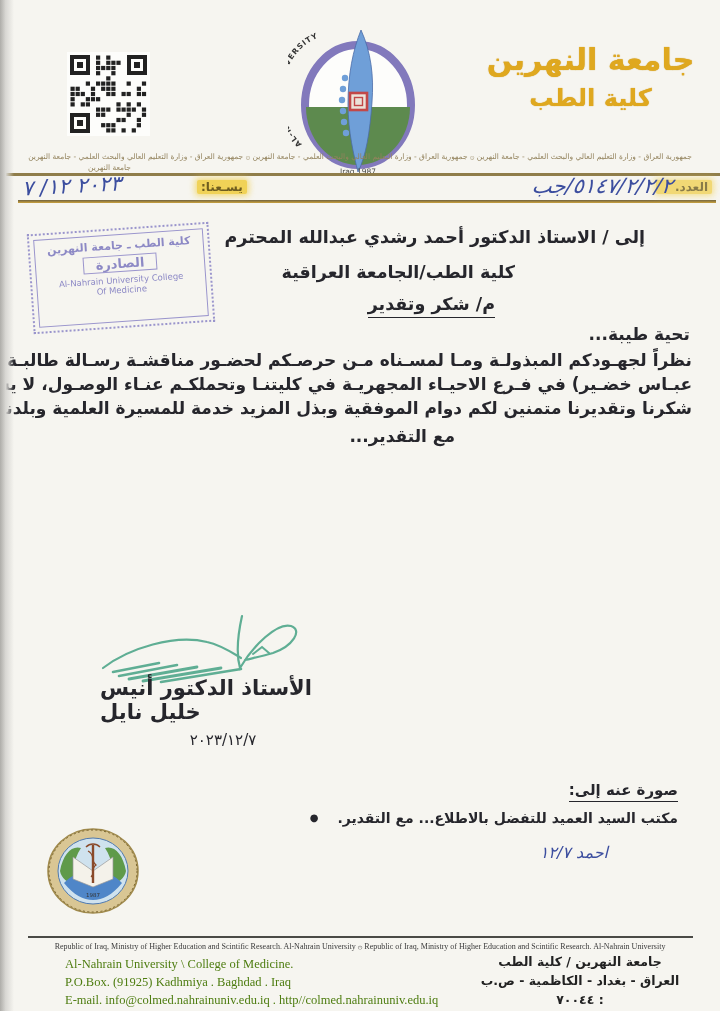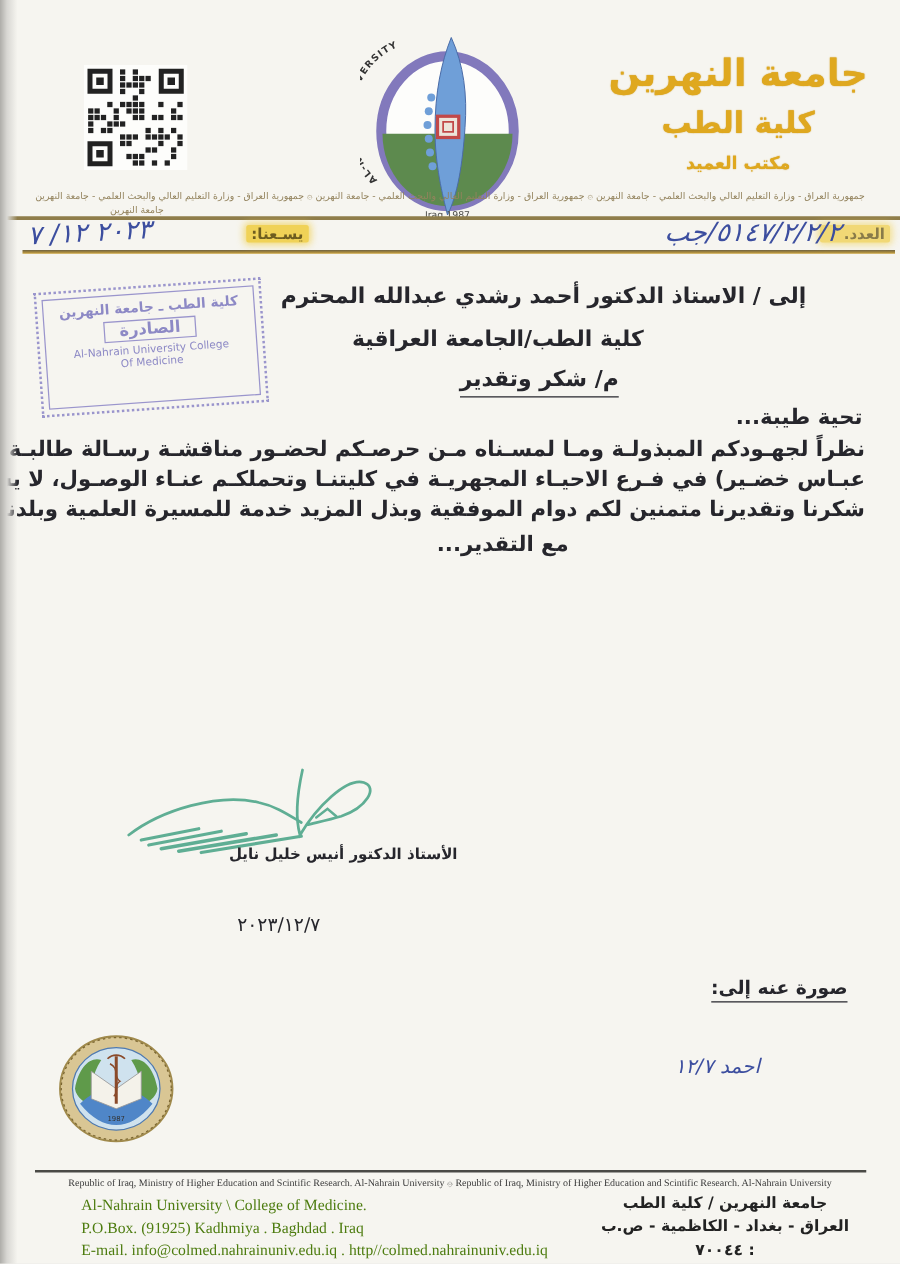--- a/index.html
+++ b/index.html
@@ -48,21 +48,21 @@
   #stamp .s3{font-size:8.5px;margin-top:3px;}
   #stamp .s4{font-size:8.5px;}
   
   #greeting{right:30px;top:324px;font-size:17px;}
   .para-line{left:28px;width:664px;font-size:17px;font-weight:700;color:#26262c;
       text-align:justify;text-align-last:justify;white-space:nowrap;}
   #para-3{text-align:right;text-align-last:right;}
   #closing{right:265px;top:426px;font-size:17px;}
   
   #sig-svg{left:95px;top:604px;}
-  #sig-name{left:100px;top:676px;width:250px;text-align:right;font-size:12px;margin-left:16px;}
+  #sig-name{left:100px;top:676px;width:250px;text-align:left;font-size:21px;}
   #sig-title{left:112px;top:703px;width:222px;text-align:center;font-size:15px;}
   #sig-date{left:148px;top:731px;width:150px;text-align:center;font-size:15px;
       font-weight:400;letter-spacing:4px;direction:ltr;color:#26262c;}
   
   #cc-heading{right:42px;top:781px;font-size:15px;border-bottom:1.5px solid #26262c;
       padding-bottom:2px;}
   #cc-item{right:42px;top:810px;font-size:14px;}
   #cc-item .bullet{font-size:10px;vertical-align:2px;padding-right:14px;}
   #cc-note{right:112px;top:843px;font-size:16px;}
   
@@ -193,21 +193,20 @@
     </text>
     <text font-size="9" fill="#333" class="ar">
       <textPath href="#arcR">جامعة النهرين</textPath>
     </text>
     <text x="70" y="148" font-size="7.5" fill="#4a4a46" text-anchor="middle">Iraq 1987</text>
   </svg>
 
   <div id="gold-head" class="abs gold-text ar">
     <div class="l1">جامعة النهرين</div>
     <div class="l2">كلية الطب</div>
-    <div class="l3">مكتب العميد</div>
   </div>
 
   <div id="ministry-line" class="abs ar">
     <span>جمهورية العراق - وزارة التعليم العالي والبحث العلمي - جامعة النهرين</span>
     <span>۞</span>
     <span>جمهورية العراق - وزارة التعليم العالي والبحث العلمي - جامعة النهرين</span>
     <span>۞</span>
     <span>جمهورية العراق - وزارة التعليم العالي والبحث العلمي - جامعة النهرين</span>
   </div>
   <div id="ministry-tail" class="abs ar">جامعة النهرين</div>
@@ -248,20 +247,24 @@
       <path d="M24,72 L82,61" stroke-width="2.6"></path>
       <path d="M34,75 L102,63" stroke-width="2.8"></path>
       <path d="M48,77 L126,64" stroke-width="2.8"></path>
       <path d="M66,78 L146,65" stroke-width="2.6"></path>
     </g>
   </svg>
   <div id="sig-name" class="abs ar bold ink">الأستاذ الدكتور أنيس خليل نايل</div>
   <div id="sig-date" class="abs">٢٠٢٣/١٢/٧</div>
 
   <div id="cc-heading" class="abs ar bold ink">صورة عنه إلى:</div>
+  <div id="cc-item" class="abs ar bold ink">
+    <span>مكتب السيد العميد للتفضل بالاطلاع... مع التقدير.</span>
+    <span class="bullet">●</span>
+  </div>
   <div id="cc-note" class="abs ar blue-ink handw">احمد ١٢/٧</div>
 
   <svg class="abs" style="left:46px;top:827px" width="94" height="88" viewBox="0 0 94 88">
     <ellipse cx="47" cy="44" rx="45" ry="42" fill="#d9c694" stroke="#a08a4c" stroke-width="1.5"></ellipse>
     <ellipse cx="47" cy="44" rx="44" ry="41" fill="none" stroke="#7a6530" stroke-width="1" stroke-dasharray="2 2.4"></ellipse>
     <ellipse cx="47" cy="44" rx="35" ry="33" fill="#cfe2ee" stroke="#4f7ab0" stroke-width="1"></ellipse>
     <path d="M14,44 C17,27 26,18 35,21 C27,33 26,46 29,58 C22,56 15,51 14,44 Z" fill="#5f9a4a"></path>
     <path d="M80,44 C77,27 68,18 59,21 C67,33 68,46 65,58 C72,56 79,51 80,44 Z" fill="#5f9a4a"></path>
     <path d="M18,56 C28,46 36,44 47,46 C58,44 66,46 76,56 C66,68 57,73 47,73 C37,73 28,68 18,56 Z" fill="#4f86c8"></path>
     <path d="M27,30 L47,44 L67,30 L67,52 L47,60 L27,52 Z" fill="#f4f2ea" stroke="#999" stroke-width=".7"></path>

